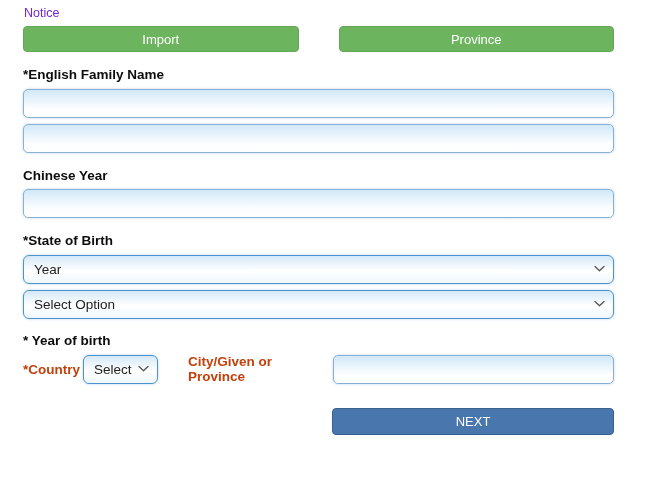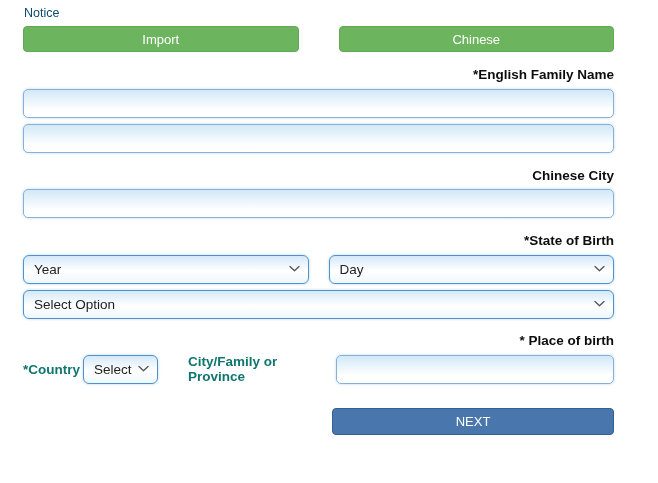--- a/index.html
+++ b/index.html
@@ -10,21 +10,21 @@
     font-family: "Liberation Sans", sans-serif;
     overflow: hidden;
   }
   .page {
     padding: 3px 44px 0 23px;
     width: 658px;
   }
   .notice-link {
     display: inline-block;
     font-size: 12.5px;
-    color: #0c4a6e;
+    color: #6d28d9;
     text-decoration: none;
     margin: 0 0 3px 1px;
     cursor: pointer;
   }
   .btn-row {
     display: flex;
     gap: 40px;
     margin-top: 3px;
   }
   .btn-green {
@@ -39,21 +39,20 @@
     cursor: pointer;
     padding: 0;
   }
   .field-label {
     display: block;
     margin: 15px 0 0 0;
     font-size: 13.5px;
     font-weight: bold;
     color: #0d0d0d;
     line-height: 1.15;
-    text-align: right;
   }
   .text-input {
     display: block;
     width: 100%;
     height: 29px;
     margin-top: 6px;
     border: 1px solid #87b0d4;
     border-radius: 5px;
     background: linear-gradient(to bottom, #d2e8f8 0%, #fdfeff 70%, #ffffff 100%);
     box-shadow: 0 0 3px #bdd8ee;
@@ -107,21 +106,21 @@
     margin-top: 14px;
   }
   .country-row {
     display: flex;
     align-items: center;
     margin-top: 6px;
   }
   .inline-label {
     font-size: 13.5px;
     font-weight: bold;
-    color: #0f766e;
+    color: #c2410c;
   }
   .country-select-wrap {
     flex: none;
     width: 75px;
     margin-left: 3px;
   }
   .city-label {
     margin-left: 30px;
   }
   .city-input {
@@ -146,79 +145,69 @@
 </style>
 </head>
 <body>
 
 <div class="page">
 
   <a class="notice-link" href="#">Notice</a>
 
   <div class="btn-row">
     <button class="btn-green">Import</button>
-    <button class="btn-green">Chinese</button>
+    <button class="btn-green">Province</button>
   </div>
 
   <label class="field-label">*English Family Name</label>
   <input class="text-input" type="text" style="">
 
   <input class="text-input" type="text" style="">
 
-  <label class="field-label">Chinese City</label>
+  <label class="field-label">Chinese Year</label>
   <input class="text-input" type="text" style="">
 
   <label class="field-label">*State of Birth</label>
   <div class="dob-row">
     <div class="select-wrap">
       <select>
         <option>Year</option>
       </select>
       <span class="chevron">
         <svg width="11" height="7" viewBox="0 0 11 7">
             <polyline points="1,1 5.5,5.3 10,1" fill="none" stroke="#555555" stroke-width="1.3" stroke-linecap="round" stroke-linejoin="round"></polyline>
           </svg>
       </span>
     </div>
-    <div class="select-wrap">
-      <select>
-        <option>Day</option>
-      </select>
-      <span class="chevron">
-        <svg width="11" height="7" viewBox="0 0 11 7">
-            <polyline points="1,1 5.5,5.3 10,1" fill="none" stroke="#555555" stroke-width="1.3" stroke-linecap="round" stroke-linejoin="round"></polyline>
-          </svg>
-      </span>
-    </div>
   </div>
 
   <div class="select-wrap full">
     <select>
       <option>Select Option</option>
     </select>
     <span class="chevron">
       <svg width="11" height="7" viewBox="0 0 11 7">
           <polyline points="1,1 5.5,5.3 10,1" fill="none" stroke="#555555" stroke-width="1.3" stroke-linecap="round" stroke-linejoin="round"></polyline>
         </svg>
     </span>
   </div>
 
-  <label class="field-label pob-label">* Place of birth</label>
+  <label class="field-label pob-label">* Year of birth</label>
 
   <div class="country-row">
     <span class="inline-label">*Country</span>
     <div class="select-wrap country-select-wrap">
       <select>
         <option>Select Option</option>
       </select>
       <span class="chevron">
         <svg width="11" height="7" viewBox="0 0 11 7">
             <polyline points="1,1 5.5,5.3 10,1" fill="none" stroke="#555555" stroke-width="1.3" stroke-linecap="round" stroke-linejoin="round"></polyline>
           </svg>
       </span>
     </div>
-    <span class="inline-label city-label">City/Family or Province</span>
+    <span class="inline-label city-label">City/Given or Province</span>
     <input class="text-input city-input" type="text" style="">
   </div>
 
   <button class="btn-next">NEXT</button>
 
 </div>
 
 </body></html>

